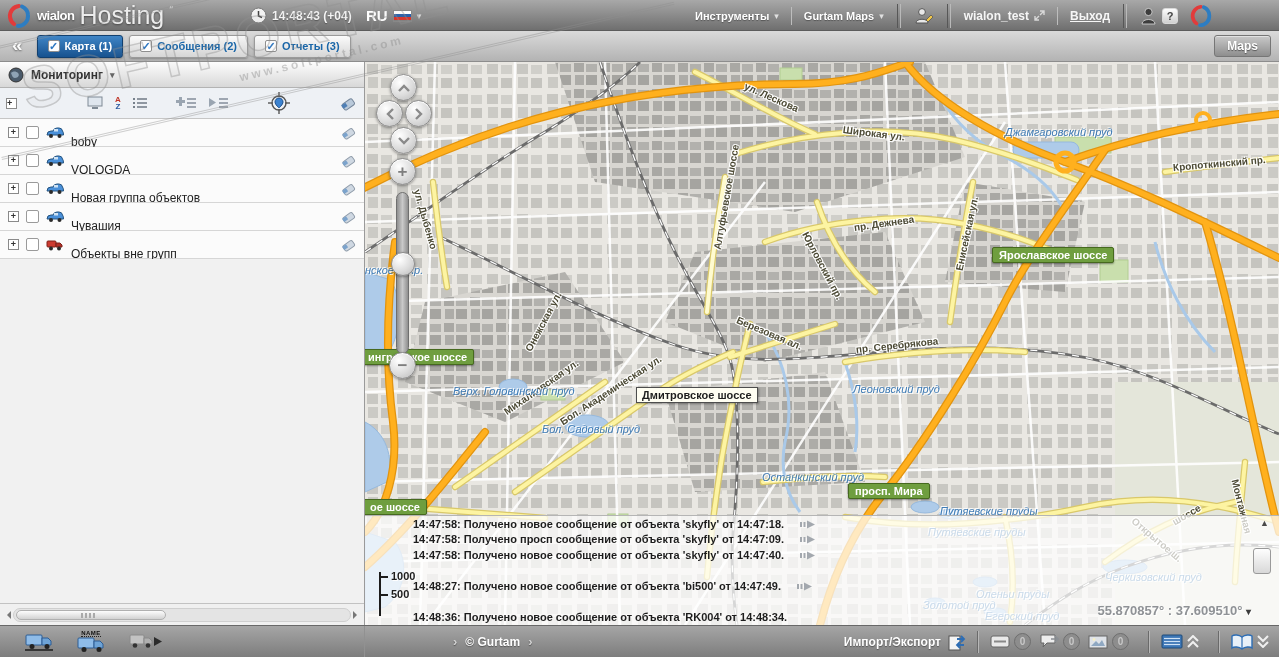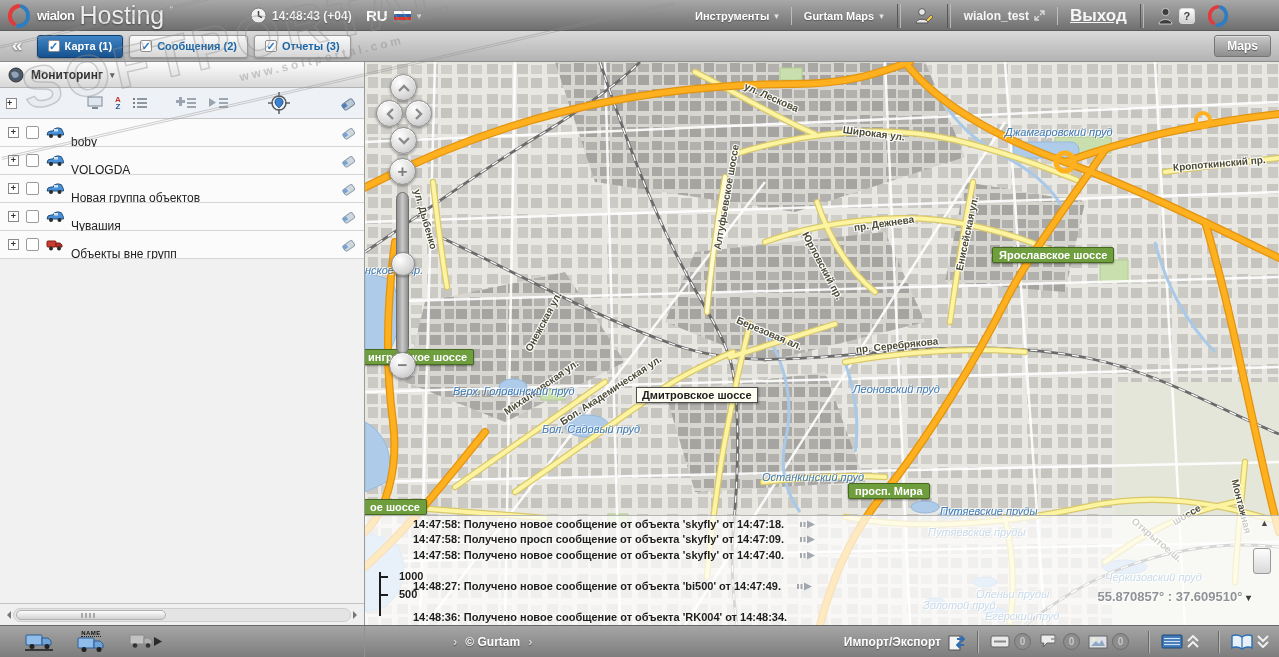--- a/index.html
+++ b/index.html
@@ -16,21 +16,21 @@
   .brand-quote { font-size:11px; color:#ddd; align-self:flex-start; margin-top:4px; }
   .menu-item { font-size:11px; font-weight:bold; color:#fff; text-shadow:0 1px 1px #555; cursor:pointer; }
   .caret { font-size:9px; color:#e0e0e0; }
   .vsep { width:1px; height:18px; background:#5f5f5f; border-right:1px solid #bdbdbd; margin:0 7px; }
   .dsep { width:4px; height:24px; border-left:1px solid #575757; border-right:1px solid #b9b9b9; margin:0 8px; }
   .time-text { font-size:12px; font-weight:bold; color:#f4f4f4; text-shadow:0 1px 1px #555; }
   .lang-text { font-size:15px; font-weight:bold; }
   .flag { width:19px; height:12px; border:1px solid #888; display:flex; flex-direction:column; }
   .flag i { flex:1; } .flag .f1{background:#fff;} .flag .f2{background:#2a5fa8;} .flag .f3{background:#d8342a;}
   .username { font-size:12px; font-weight:bold; color:#f6f6f6; }
-  .logout { font-size:17px; font-weight:bold; color:#f6f6f6; text-decoration:underline; cursor:pointer; }
+  .logout { font-size:12px; font-weight:bold; color:#f6f6f6; text-decoration:underline; cursor:pointer; }
   .help-box { width:16px; height:16px; border:1px solid #d9d9d9; border-radius:3px; background:linear-gradient(#fdfdfd,#cfcfcf); color:#444; font-size:11px; font-weight:bold; display:flex; align-items:center; justify-content:center; }
 
   
   .tabbar { height:31px; background:linear-gradient(#dadada,#b3b3b3); border-bottom:1px solid #8d8d8d; display:flex; align-items:center; padding:0 8px; position:relative; z-index:25; }
   .collapse-btn { font-size:19px; font-weight:bold; color:#fcfcfc; text-shadow:0 1px 2px #666; margin:0 14px 2px 4px; cursor:pointer; }
   .tab { display:flex; align-items:center; gap:5px; height:23px; padding:0 10px; margin-right:6px; border-radius:3px; font-size:11px; font-weight:bold; cursor:pointer;
          background:linear-gradient(#fbfbfb,#d6d6d6); border:1px solid #9a9a9a; color:#1a66a8; box-shadow:0 1px 2px rgba(0,0,0,.25); }
   .tab.active { background:linear-gradient(#3f85c6,#17528f); border-color:#12406f; color:#fff; }
   .cb { width:12px; height:12px; background:#fff; border:1px solid #8f8f8f; border-radius:2px; display:flex; align-items:center; justify-content:center; }
   .cb i { font-style:normal; color:#2f78c2; font-size:11px; font-weight:bold; line-height:10px; }
@@ -66,26 +66,26 @@
   .mlbl.road { font-size:10px; font-weight:bold; color:#4c4a35; text-shadow:1px 1px 0 #fff,-1px -1px 0 #fff,1px -1px 0 #fff,-1px 1px 0 #fff; }
   .mlbl.water { font-size:11px; font-style:italic; color:#3f7cb6; text-shadow:1px 1px 0 rgba(255,255,255,.9),-1px -1px 0 rgba(255,255,255,.9); }
   .g-badge { position:absolute; z-index:2; background:#6f9e3f; border:1px solid #46691f; border-radius:2px; color:#fff; font-size:11px; font-weight:bold; padding:1px 6px; white-space:nowrap; box-shadow:0 1px 2px rgba(0,0,0,.4); }
   .box-lbl { position:absolute; z-index:2; background:#fffef2; border:1px solid #4d4d4d; color:#1d1d1d; font-size:11px; font-weight:bold; padding:1px 5px; white-space:nowrap; box-shadow:1px 1px 2px rgba(0,0,0,.35); }
 
   .pan-btn { position:absolute; width:27px; height:27px; border-radius:50%; background:radial-gradient(circle at 35% 30%,#fff,#dcdcdc 55%,#b9b9b9); border:1px solid #8c8c8c; box-shadow:0 1px 3px rgba(0,0,0,.4), inset 0 1px 1px #fff; display:flex; align-items:center; justify-content:center; cursor:pointer; z-index:6; }
   .zoom-glyph { font-size:17px; font-weight:bold; color:#7e7e7e; line-height:1; margin-top:-1px; }
   .slider-track { position:absolute; left:31px; top:130px; width:13px; height:162px; background:linear-gradient(90deg,#8f8f8f,#c9c9c9 50%,#8f8f8f); border:1px solid #6f6f6f; border-radius:7px; z-index:5; cursor:pointer; }
   .scale-ruler { position:absolute; left:14px; top:508px; z-index:4; font-size:11px; font-weight:bold; color:#1c1c1c; text-shadow:1px 1px 0 #fff; }
   .scale-ruler .bar { position:absolute; left:0; top:2px; width:2px; height:44px; background:#1c1c1c; }
-  .scale-ruler .tick { position:relative; padding-left:20px; margin-bottom:6px; }
+  .scale-ruler .tick { position:relative; padding-left:12px; margin-bottom:6px; }
   .scale-ruler .tick::before { content:""; position:absolute; left:0; top:6px; width:9px; height:2px; background:#1c1c1c; }
 
   .log-overlay { position:absolute; left:0; top:453px; width:914px; height:110px; background:rgba(255,255,255,.72); border-top:1px solid #b5b5b5; z-index:3; }
   .log-row { position:absolute; left:48px; display:flex; align-items:center; gap:16px; z-index:4; font-size:11px; font-weight:bold; color:#1d1d1d; white-space:nowrap; }
-  .coords { position:absolute; right:28px; bottom:21px; z-index:4; font-size:13px; font-weight:bold; color:#8f9296; text-shadow:1px 1px 0 rgba(255,255,255,.9); }
+  .coords { position:absolute; right:28px; bottom:7px; z-index:4; font-size:13px; font-weight:bold; color:#8f9296; text-shadow:1px 1px 0 rgba(255,255,255,.9); }
   .coords .tri { color:#3c3c3c; font-size:10px; cursor:pointer; }
   .side-sq-btn { position:absolute; right:8px; top:486px; width:18px; height:26px; background:linear-gradient(#fefefe,#d8d8d8); border:1px solid #9a9a9a; border-radius:3px; z-index:4; cursor:pointer; }
   .ovl-up { position:absolute; right:10px; top:456px; z-index:4; color:#4a4a4a; font-size:9px; cursor:pointer; }
 
   
   .footer { height:32px; display:flex; background:linear-gradient(#a5a5a5,#7d7d7d); border-top:1px solid #686868; color:#fff; z-index:20; position:relative; }
   .footer-left { width:365px; border-right:1px solid #919191; display:flex; align-items:center; gap:22px; padding-left:24px; }
   .footer-main { flex:1; display:flex; align-items:center; padding-right:10px; }
   .crumb { margin-left:88px; display:flex; align-items:center; gap:8px; font-size:12px; font-weight:bold; text-shadow:0 1px 1px #555; }
   .crumb .arr { color:#d2d2d2; font-size:13px; }

